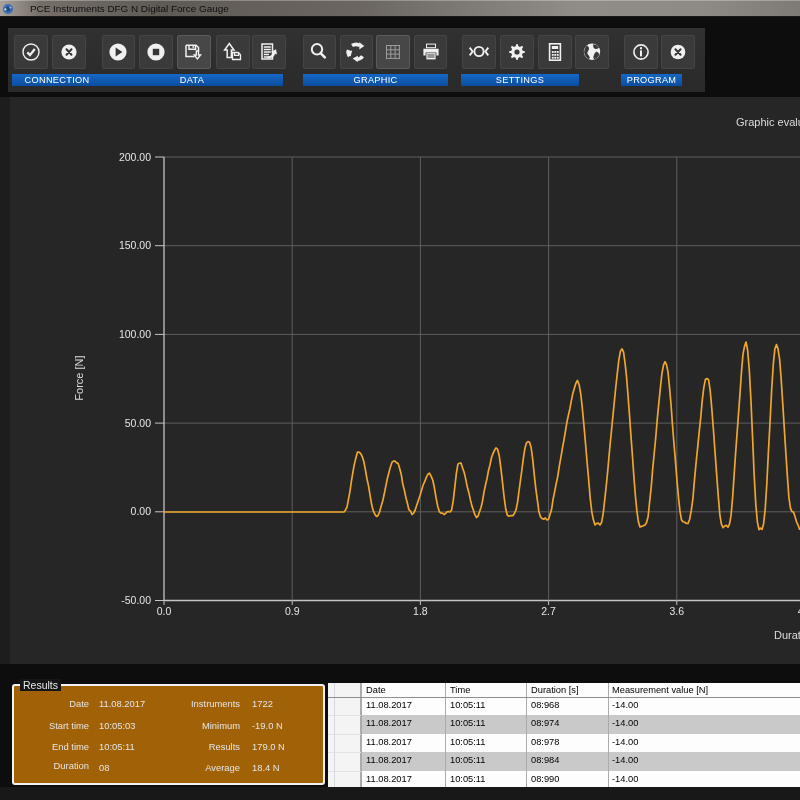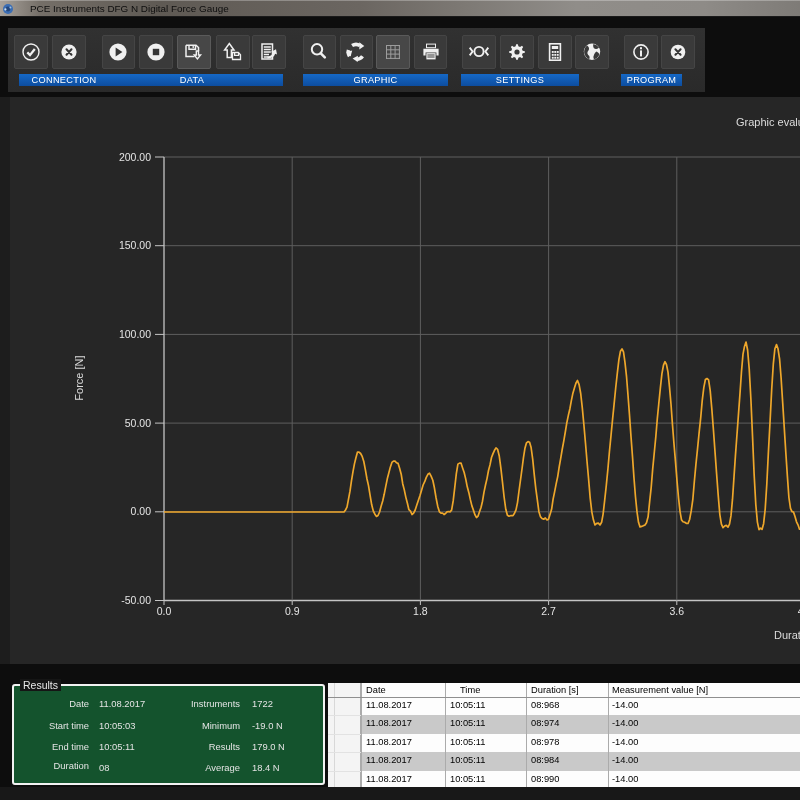--- a/index.html
+++ b/index.html
@@ -11,21 +11,21 @@
 #toolbar { position:absolute; left:8px; top:28px; width:697px; height:64px;
   background:linear-gradient(180deg,#313131,#2a2a2a); }
 .tb { position:absolute; top:7px; width:33.5px; height:33.5px; border:1px solid #454545;
   border-radius:2px; display:flex; align-items:center; justify-content:center; }
 .gl { position:absolute; top:46px; height:12px; background:linear-gradient(180deg,#1568c6,#0d4d9f);
   color:#fff; font-size:9.2px; text-align:center; line-height:12px; letter-spacing:0.3px; }
 #chart { position:absolute; left:10px; top:97px; width:790px; height:567px; background:#262626; }
 .axlab { font-size:10.5px; fill:#e4e4e4; font-family:"Liberation Sans",sans-serif; }
 .ctit { font-size:11px; fill:#dcdcdc; font-family:"Liberation Sans",sans-serif; }
 #results { position:absolute; left:12px; top:684px; width:313px; height:101px;
-  border:2px solid #f2f2f2; border-radius:3px; background:#14532d; }
+  border:2px solid #f2f2f2; border-radius:3px; background:#a16207; }
 #results .cap { position:absolute; left:6px; top:-7px; background:#151515; padding:0 3px;
   font-size:10.5px; color:#e8e8e8; }
 .rl,.rv { position:absolute; font-size:9.4px; color:#e4e4e4; white-space:nowrap; }
 .rl { text-align:right; }
 #table { position:absolute; left:328px; top:683px; width:472px; height:103.5px;
   background:#fdfdfd; overflow:hidden; }
 .th { position:absolute; top:0; height:13.5px; font-size:9.3px; color:#000; line-height:14.5px; }
 .tr { position:absolute; left:0; width:100%; }
 .td { position:absolute; top:3px; font-size:9.3px; color:#000; }
 </style></head>
@@ -178,21 +178,21 @@
 <rect x="11" y="10.4" width="2" height="6" fill="#f0f0f0"></rect>
 <rect x="11" y="7.2" width="2" height="2.1" fill="#f0f0f0"></rect>
       </svg>
     </div>
 <div class="tb" style="left:653.2px;background:#3a3a3a;border-color:#454545">
       <svg width="24" height="24" viewBox="0 0 24 24">
         <circle cx="12" cy="12" r="7.3" fill="#f0f0f0"></circle>
 <path d="M9.4 9.3 L14.6 14.7 M14.6 9.3 L9.4 14.7" stroke="#363636" stroke-width="2" stroke-linecap="round"></path>
       </svg>
     </div>
-<div class="gl" style="left:11px;width:90px">CONNECTION</div>
+<div class="gl" style="left:4px;width:90px">CONNECTION</div>
     <div class="gl" style="left:93px;width:182px">DATA</div>
     <div class="gl" style="left:295px;width:145px">GRAPHIC</div>
     <div class="gl" style="left:453px;width:118px">SETTINGS</div>
     <div class="gl" style="left:613px;width:61px">PROGRAM</div>
 </div>
 <div id="chart">
  <svg width="790" height="567">
  <line x1="154" y1="60" x2="790" y2="60" stroke="#5e5e5e" stroke-width="1"></line>
 <line x1="145" y1="60" x2="154" y2="60" stroke="#c4c4c4" stroke-width="1"></line>
 <text x="141" y="63.5" text-anchor="end" class="axlab">200.00</text>
@@ -249,21 +249,21 @@
 <div class="rv" style="top:11.5px;left:238px">1722</div>
 <div class="rl" style="top:33.5px;left:130px;width:96px">Minimum</div>
 <div class="rv" style="top:33.5px;left:238px">-19.0 N</div>
 <div class="rl" style="top:54.5px;left:130px;width:96px">Results</div>
 <div class="rv" style="top:54.5px;left:238px">179.0 N</div>
 <div class="rl" style="top:75.5px;left:130px;width:96px">Average</div>
 <div class="rv" style="top:75.5px;left:238px">18.4 N</div>
 </div>
 <div id="table">
 <div class="th" style="left:38px">Date</div>
-<div class="th" style="left:132px">Time</div>
+<div class="th" style="left:122px">Time</div>
 <div class="th" style="left:203px">Duration [s]</div>
 <div class="th" style="left:284px">Measurement value [N]</div>
 <div class="tr" style="top:13.5px;height:18.6px;background:#fdfdfd">
 <div class="td" style="left:38px">11.08.2017</div>
 <div class="td" style="left:122px">10:05:11</div>
 <div class="td" style="left:203px">08:968</div>
 <div class="td" style="left:284px">-14.00</div>
 </div>
 <div class="tr" style="top:32.1px;height:18.6px;background:#c9c9c9">
 <div class="td" style="left:38px">11.08.2017</div>

